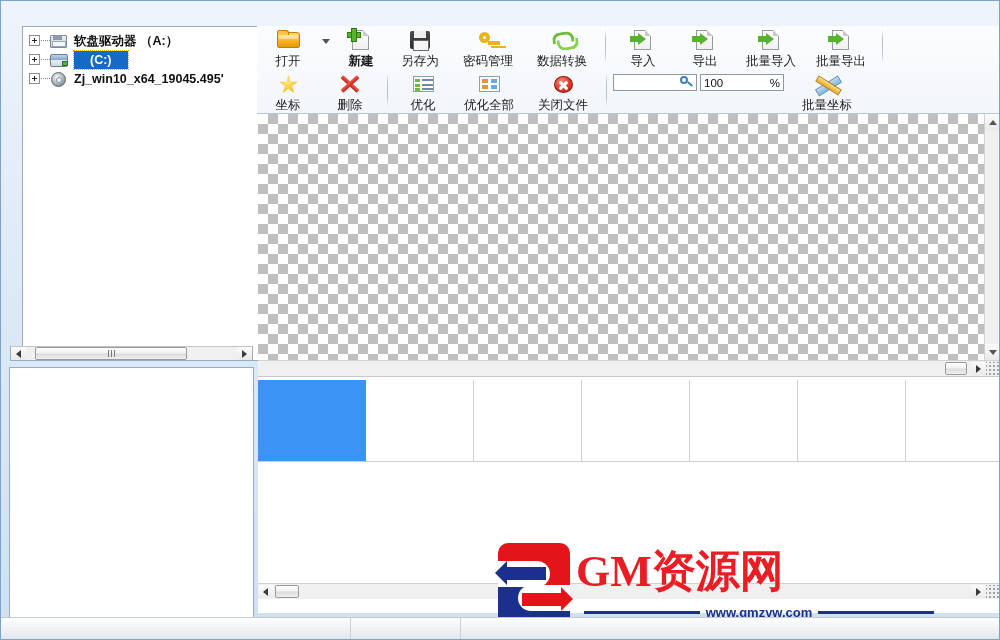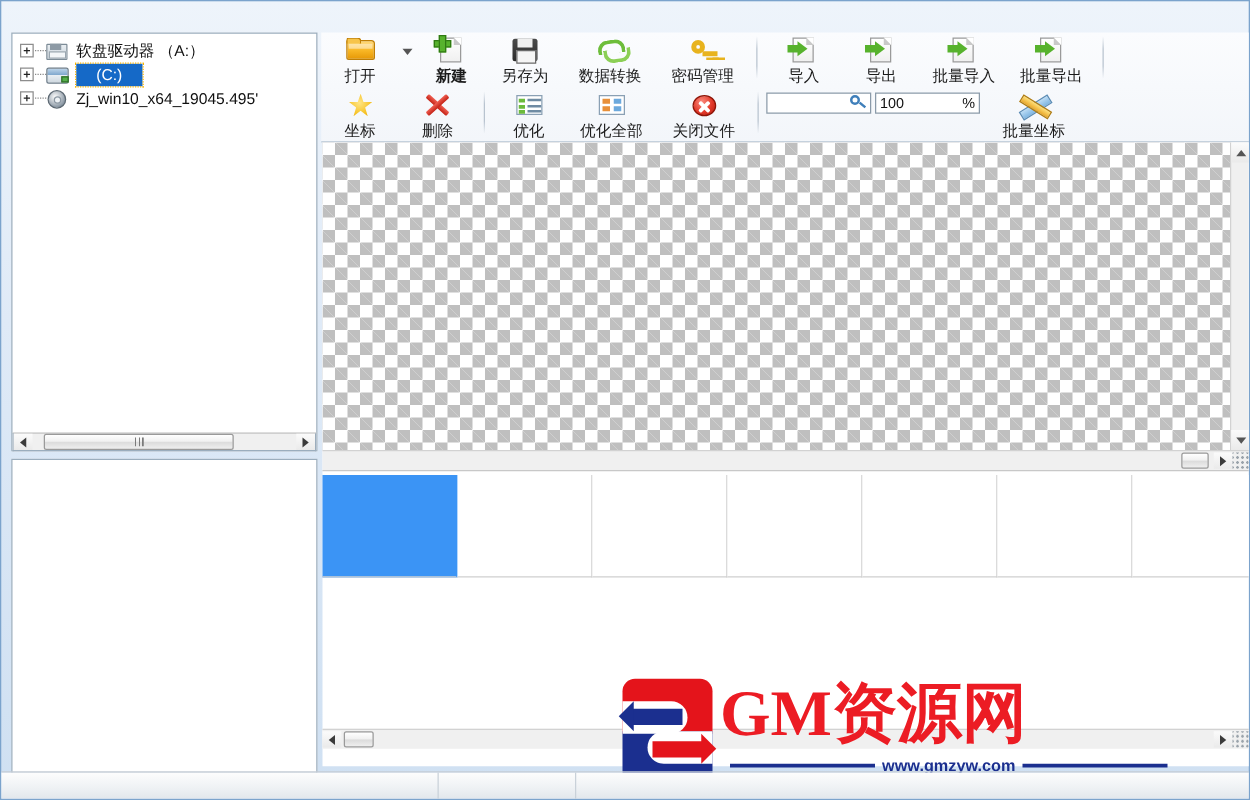--- a/index.html
+++ b/index.html
@@ -68,25 +68,26 @@
     border: 1px solid #9b3b38;
     background: linear-gradient(180deg,#f09a94 0%, #e2655d 45%, #cf4038 52%, #e8837a 100%);
   }
   .glyph-min { width: 11px; height: 3px; background: #2b4560; border:1px solid #5c7793; margin-top:6px; }
   .glyph-max { width: 11px; height: 9px; border: 2px solid #2b4560; background:#cfe0f2; }
   .glyph-close { color: #fff; font-size: 12px; font-weight: bold; line-height: 1;
                  text-shadow: 0 1px 1px rgba(0,0,0,.45); font-family:"Liberation Sans",sans-serif; }
 
   
   #tree-panel {
-    position: absolute; left: 8px; top: 25px;
+    position: absolute; left: 21px; top: 25px;
     width: 245px; height: 335px;
     background: #fff;
     border: 1px solid #9badbd;
     overflow: hidden;
+    font-weight: bold;
   }
   #tree-list { padding: 4px 0 0 2px; }
   .tree-row {
     display: flex; align-items: center; height: 19px;
     white-space: nowrap; position: relative;
   }
   .expander {
     width: 11px; height: 11px; flex: none;
     border: 1px solid #8d8d8d; background: #fff;
     position: relative; margin-left: 4px; margin-right: 1px;
@@ -381,21 +382,21 @@
   }
   .wm-arrow-r {
     position:absolute; left:24px; top:50px; width:40px; height:13px; background:#e4141b;
   }
   .wm-arrow-r::before {
     content:""; position:absolute; right:-11px; top:-6px; width:0;height:0;
     border-top:12px solid transparent; border-bottom:12px solid transparent; border-left:12px solid #e4141b;
   }
   #wm-title {
     position:absolute; left: 78px; top: 8px;
-    font-size: 52px; font-weight: bold; color:#ec1c24;
+    font-size: 44px; font-weight: bold; color:#ec1c24;
     font-family: "Liberation Serif","DejaVu Serif", serif;
     letter-spacing: 0px; white-space: nowrap; line-height: 46px;
   }
   #wm-url-wrap {
     position:absolute; left: 86px; top: 62px; width: 350px; height: 18px;
     display:flex; align-items:center; gap:6px;
   }
   .wm-rule { height:3px; background:#1b2f8f; flex: 1; }
   #wm-url {
     font-size: 13px; font-weight: bold; color:#1b2f8f; white-space:nowrap;
@@ -480,30 +481,30 @@
 
       <div class="tb-item" style="width:62px;">
         <div class="tb-ico">
             <div class="ico-save"></div>
           </div>
         <span class="tb-label">另存为</span>
       </div>
 
       <div class="tb-item" style="width:74px;">
         <div class="tb-ico">
+            <div class="ico-key"></div>
+          </div>
+        <span class="tb-label">密码管理</span>
+      </div>
+
+      <div class="tb-item" style="width:74px;">
+        <div class="tb-ico">
             <div class="ico-recycle"></div>
           </div>
         <span class="tb-label">数据转换</span>
-      </div>
-
-      <div class="tb-item" style="width:74px;">
-        <div class="tb-ico">
-            <div class="ico-key"></div>
-          </div>
-        <span class="tb-label">密码管理</span>
       </div>
 
       <div class="tb-sep"></div>
 
       <div class="tb-item" style="width:62px;">
         <div class="tb-ico">
           <div class="ico-page"></div>
             <div class="badge-arrow"></div>
         </div>
         <span class="tb-label">导入</span>

